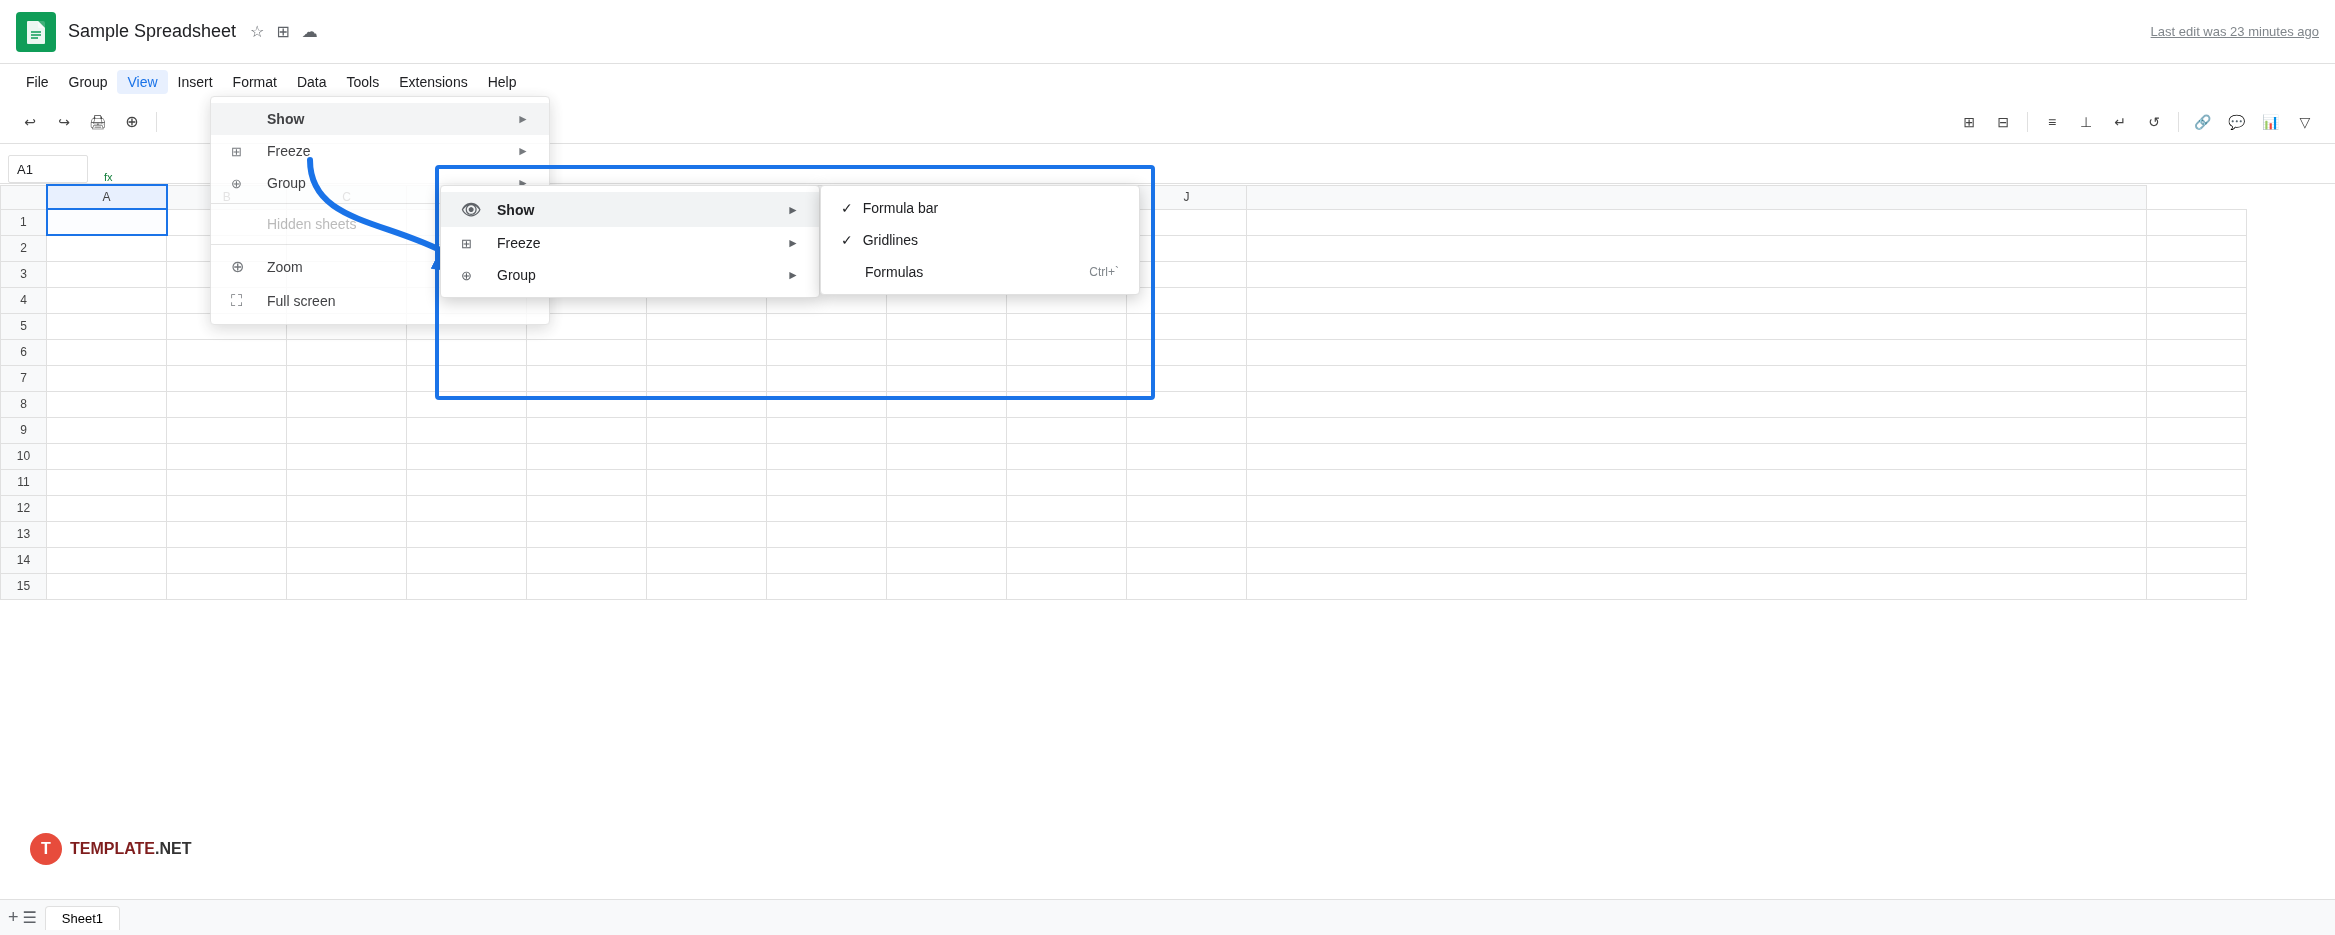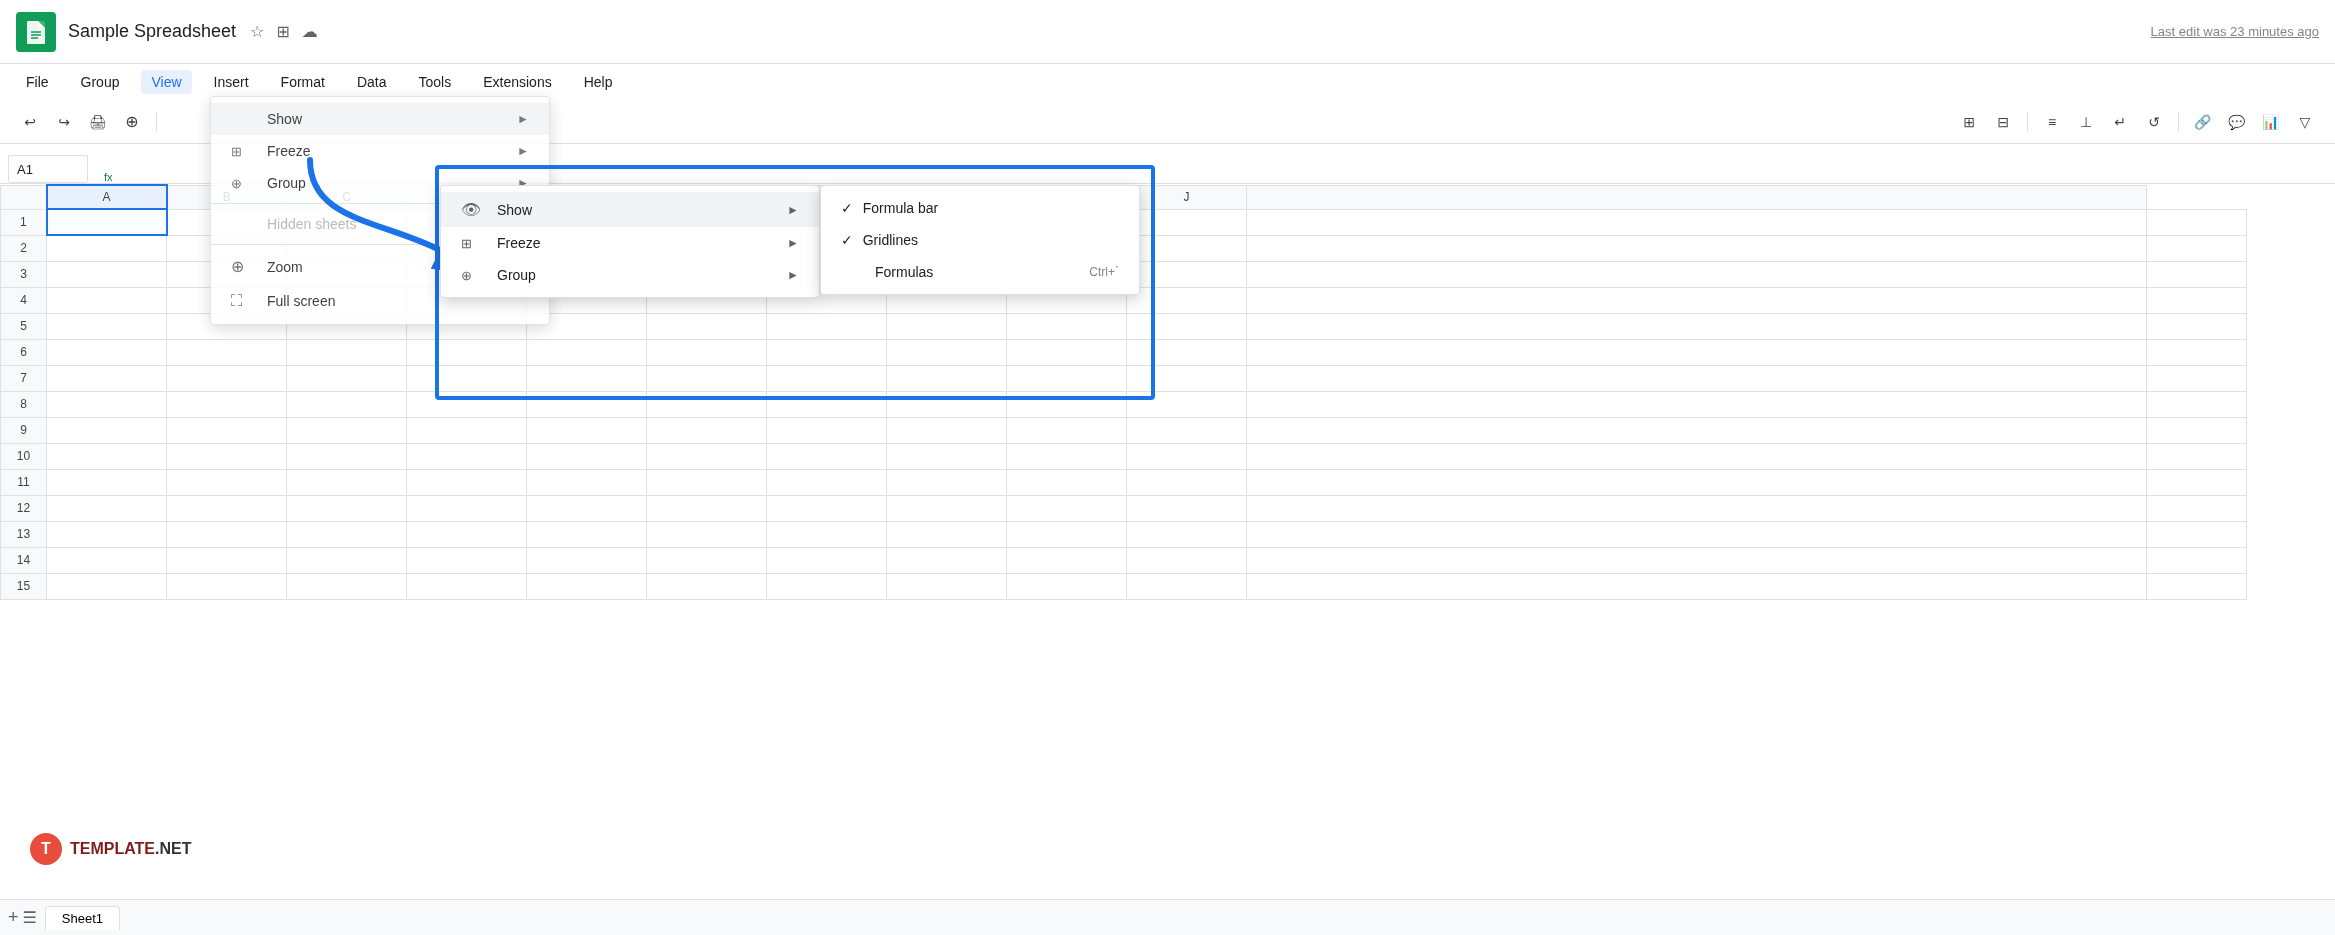--- a/index.html
+++ b/index.html
@@ -66,21 +66,21 @@
       text-decoration: underline;
     }
 
     
     .menu-bar {
       display: flex;
       align-items: center;
       padding: 0 16px;
       background: #fff;
       height: 36px;
-      gap: 12px;
+      gap: 0;
     }
     .menu-item {
       padding: 4px 10px;
       cursor: pointer;
       border-radius: 4px;
       color: #202124;
       font-size: 14px;
     }
     .menu-item.active { background: #e8f0fe; color: #1a73e8; }
 
@@ -265,21 +265,21 @@
 
     .menu-row {
       display: flex;
       align-items: center;
       padding: 8px 20px;
       cursor: pointer;
       font-size: 14px;
       color: #202124;
       position: relative;
     }
-    .menu-row.highlighted { background: #f1f3f4; }
+    .menu-row.highlighted { background: #f1f3f4; font-weight: bold; }
     .menu-row.disabled { color: #b0b0b0; cursor: default; }
     .menu-row .menu-icon {
       width: 24px;
       margin-right: 12px;
       color: #5f6368;
       display: flex;
       align-items: center;
       font-size: 16px;
     }
     .menu-row .arrow {
@@ -784,21 +784,21 @@
       <div class="menu-row">
         <span class="check">✓</span>
         <span>Formula bar</span>
       </div>
       <div class="menu-row">
         <span class="check">✓</span>
         <span>Gridlines</span>
       </div>
       <div class="menu-row">
         <span style="width:24px; margin-right:0;"></span>
-        <span style="margin-left:10px;">Formulas</span>
+        <span style="">Formulas</span>
         <span class="shortcut">Ctrl+`</span>
       </div>
     </div>
 
   </div>
 
   <div class="watermark">
     <div class="watermark-t">T</div>
     <div class="watermark-text">
       <span>TEMPLATE</span><span style="color:#333;">.NET</span>

